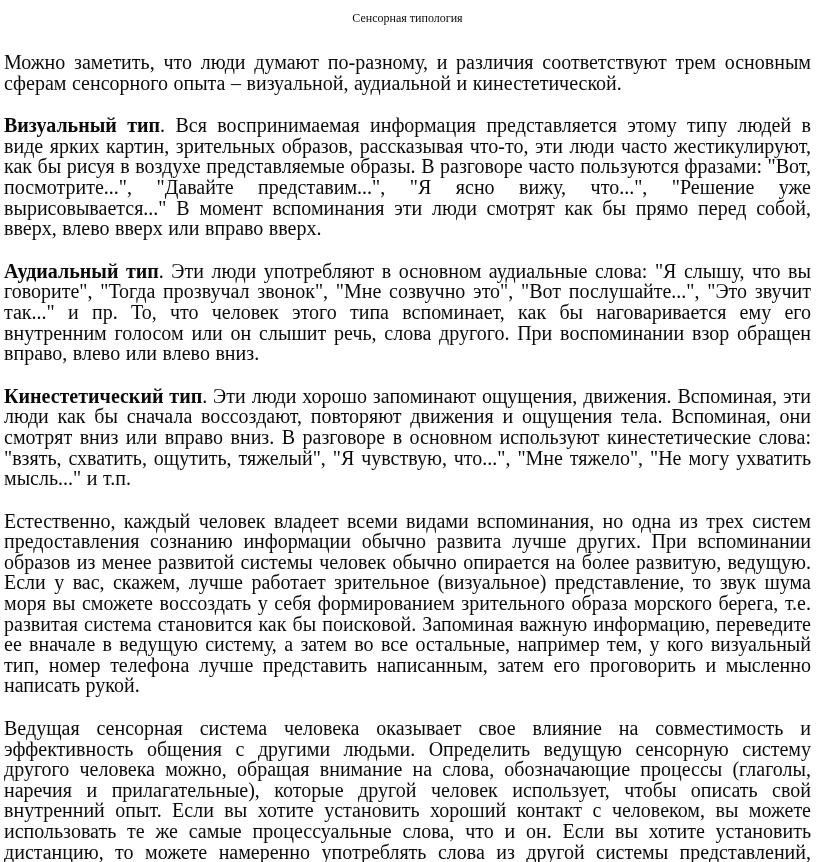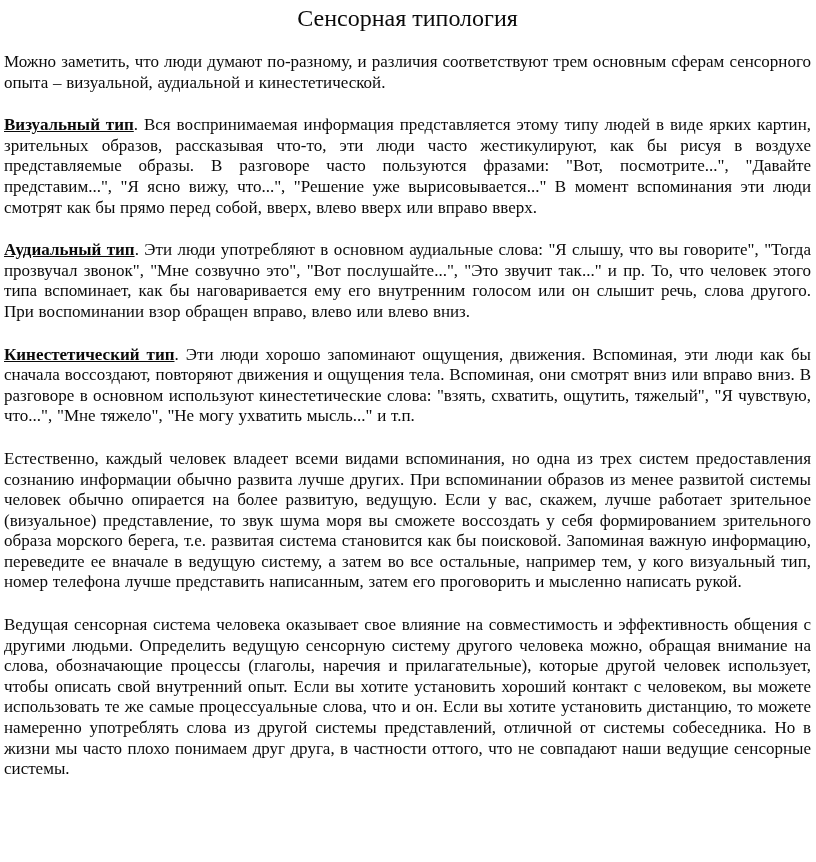--- a/index.html
+++ b/index.html
@@ -15,36 +15,35 @@
     color: #0a0a0a;
   }
   .page {
     box-sizing: border-box;
     width: 816px;
     height: 862px;
     padding: 4px 5px 0 4px;
     background: #ffffff;
   }
   .doc-title {
-    font-size: 24px;
+    font-size: 12px;
     line-height: 24px;
     font-weight: normal;
     text-align: center;
     margin: 2px 0 0 0;
   }
   .para {
-    font-size: 17px;
+    font-size: 20px;
     line-height: 20.6px;
     text-align: justify;
     margin: 22px 0 0 0;
     word-spacing: 0.5px;
   }
   .para .lead {
     font-weight: bold;
-    text-decoration: underline;
   }
 </style>
 </head>
 <body>
 
 <div class="page">
 
   <h1 class="doc-title">Сенсорная типология</h1>
 
   <p class="para"><span>Можно заметить, что люди думают по-разному, и различия соответствуют трем основным сферам сенсорного опыта – визуальной, аудиальной и кинестетической.</span></p>

